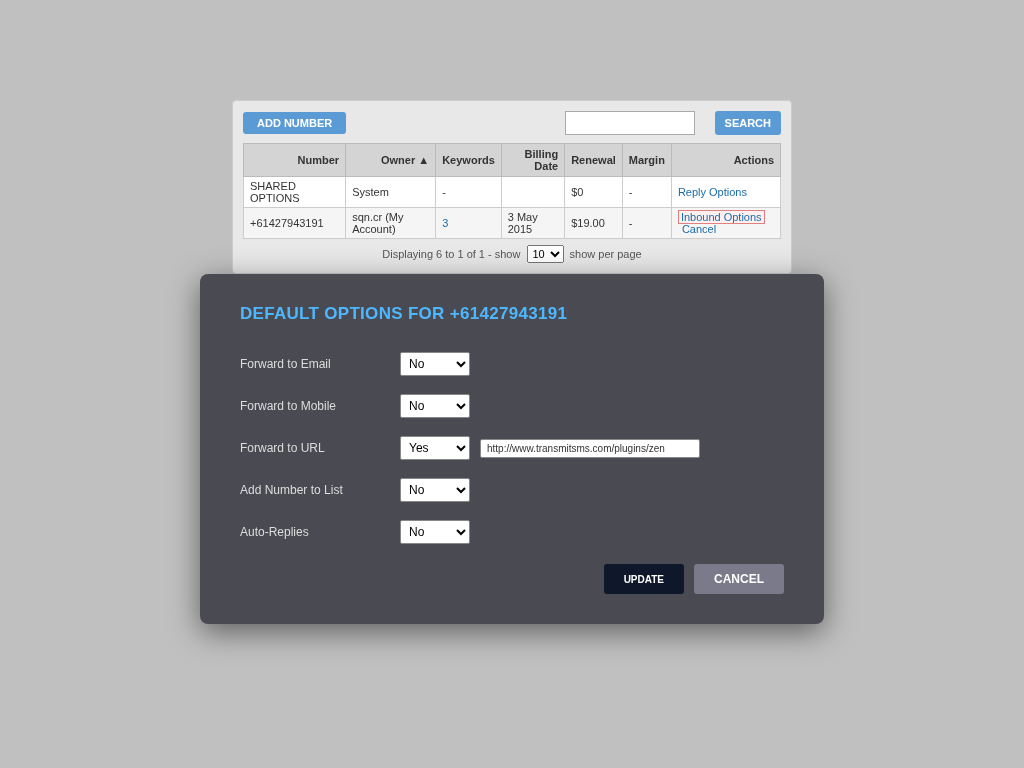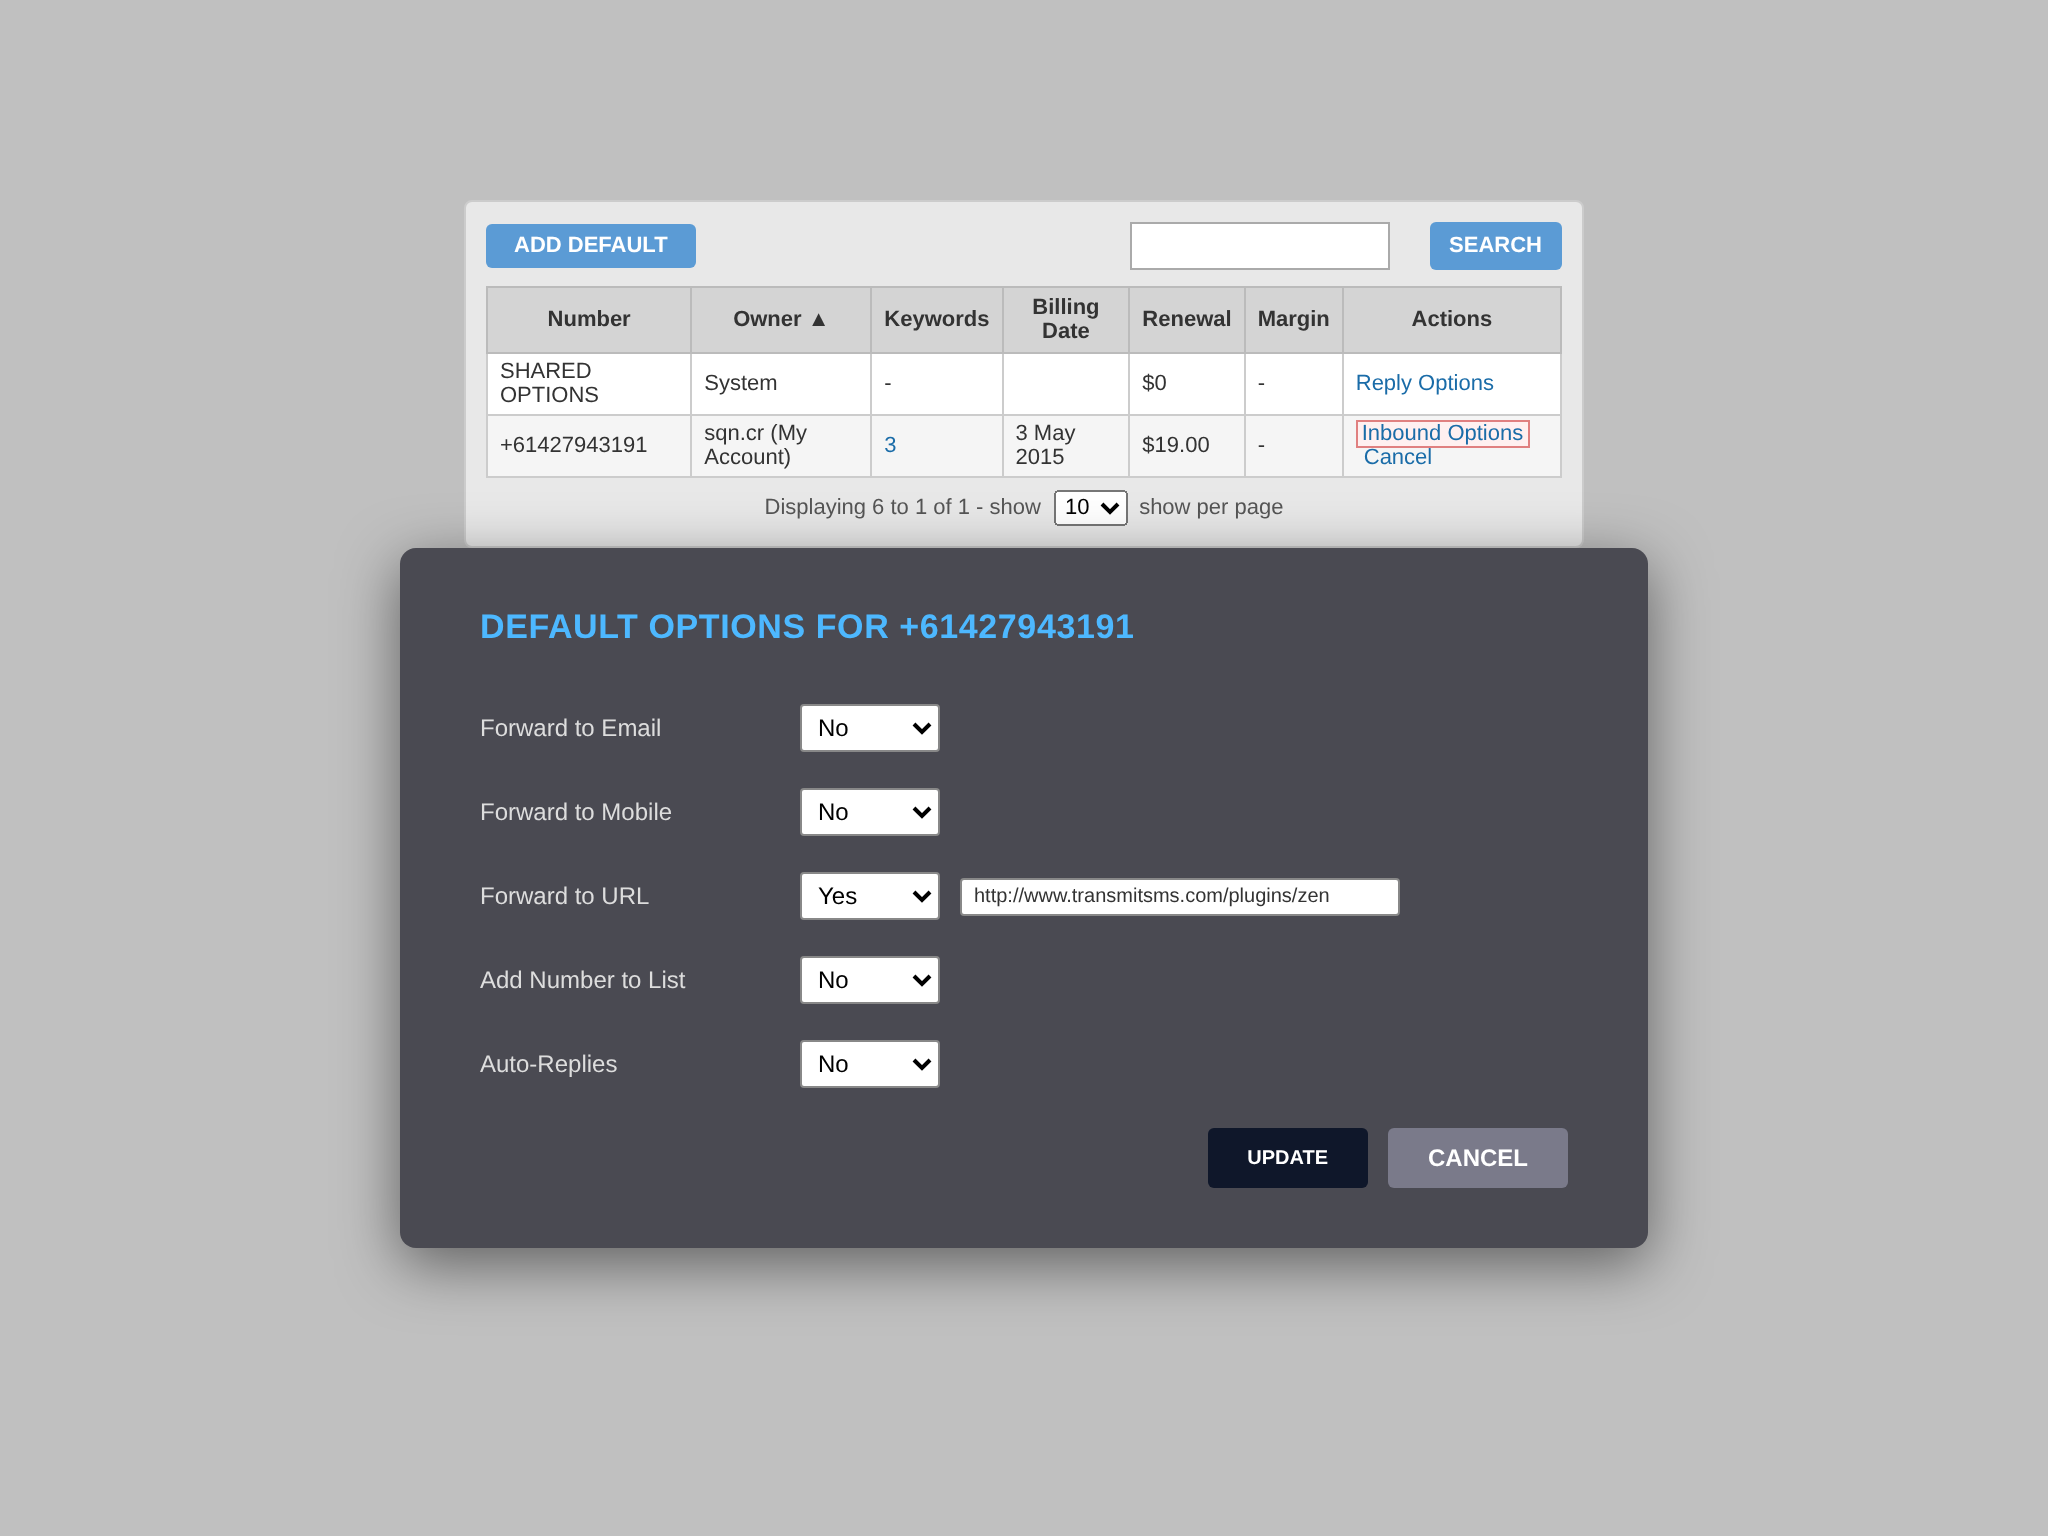--- a/index.html
+++ b/index.html
@@ -73,21 +73,21 @@
     .data-table {
       width: 100%;
       border-collapse: collapse;
       font-size: 11px;
     }
 
     .data-table th {
       background: #d4d4d4;
       border: 1px solid #bbb;
       padding: 4px 6px;
-      text-align: center;
+      text-align: right;
       font-weight: bold;
       color: #333;
     }
 
     .data-table td {
       border: 1px solid #ccc;
       padding: 3px 6px;
       background: white;
       color: #333;
     }
@@ -205,21 +205,21 @@
       cursor: pointer;
       font-size: 12px;
       font-weight: bold;
     }
   </style>
 </head>
 <body>
 
 <div class="table-area">
   <div class="toolbar">
-    <button class="add-number-btn">ADD DEFAULT</button>
+    <button class="add-number-btn">ADD NUMBER</button>
     <div class="search-row">
       <input class="search-input" type="text" placeholder="" style="">
       <button class="search-btn">SEARCH</button>
     </div>
   </div>
 
   <table class="data-table">
     <thead>
       <tr>
         <th>Number</th>

